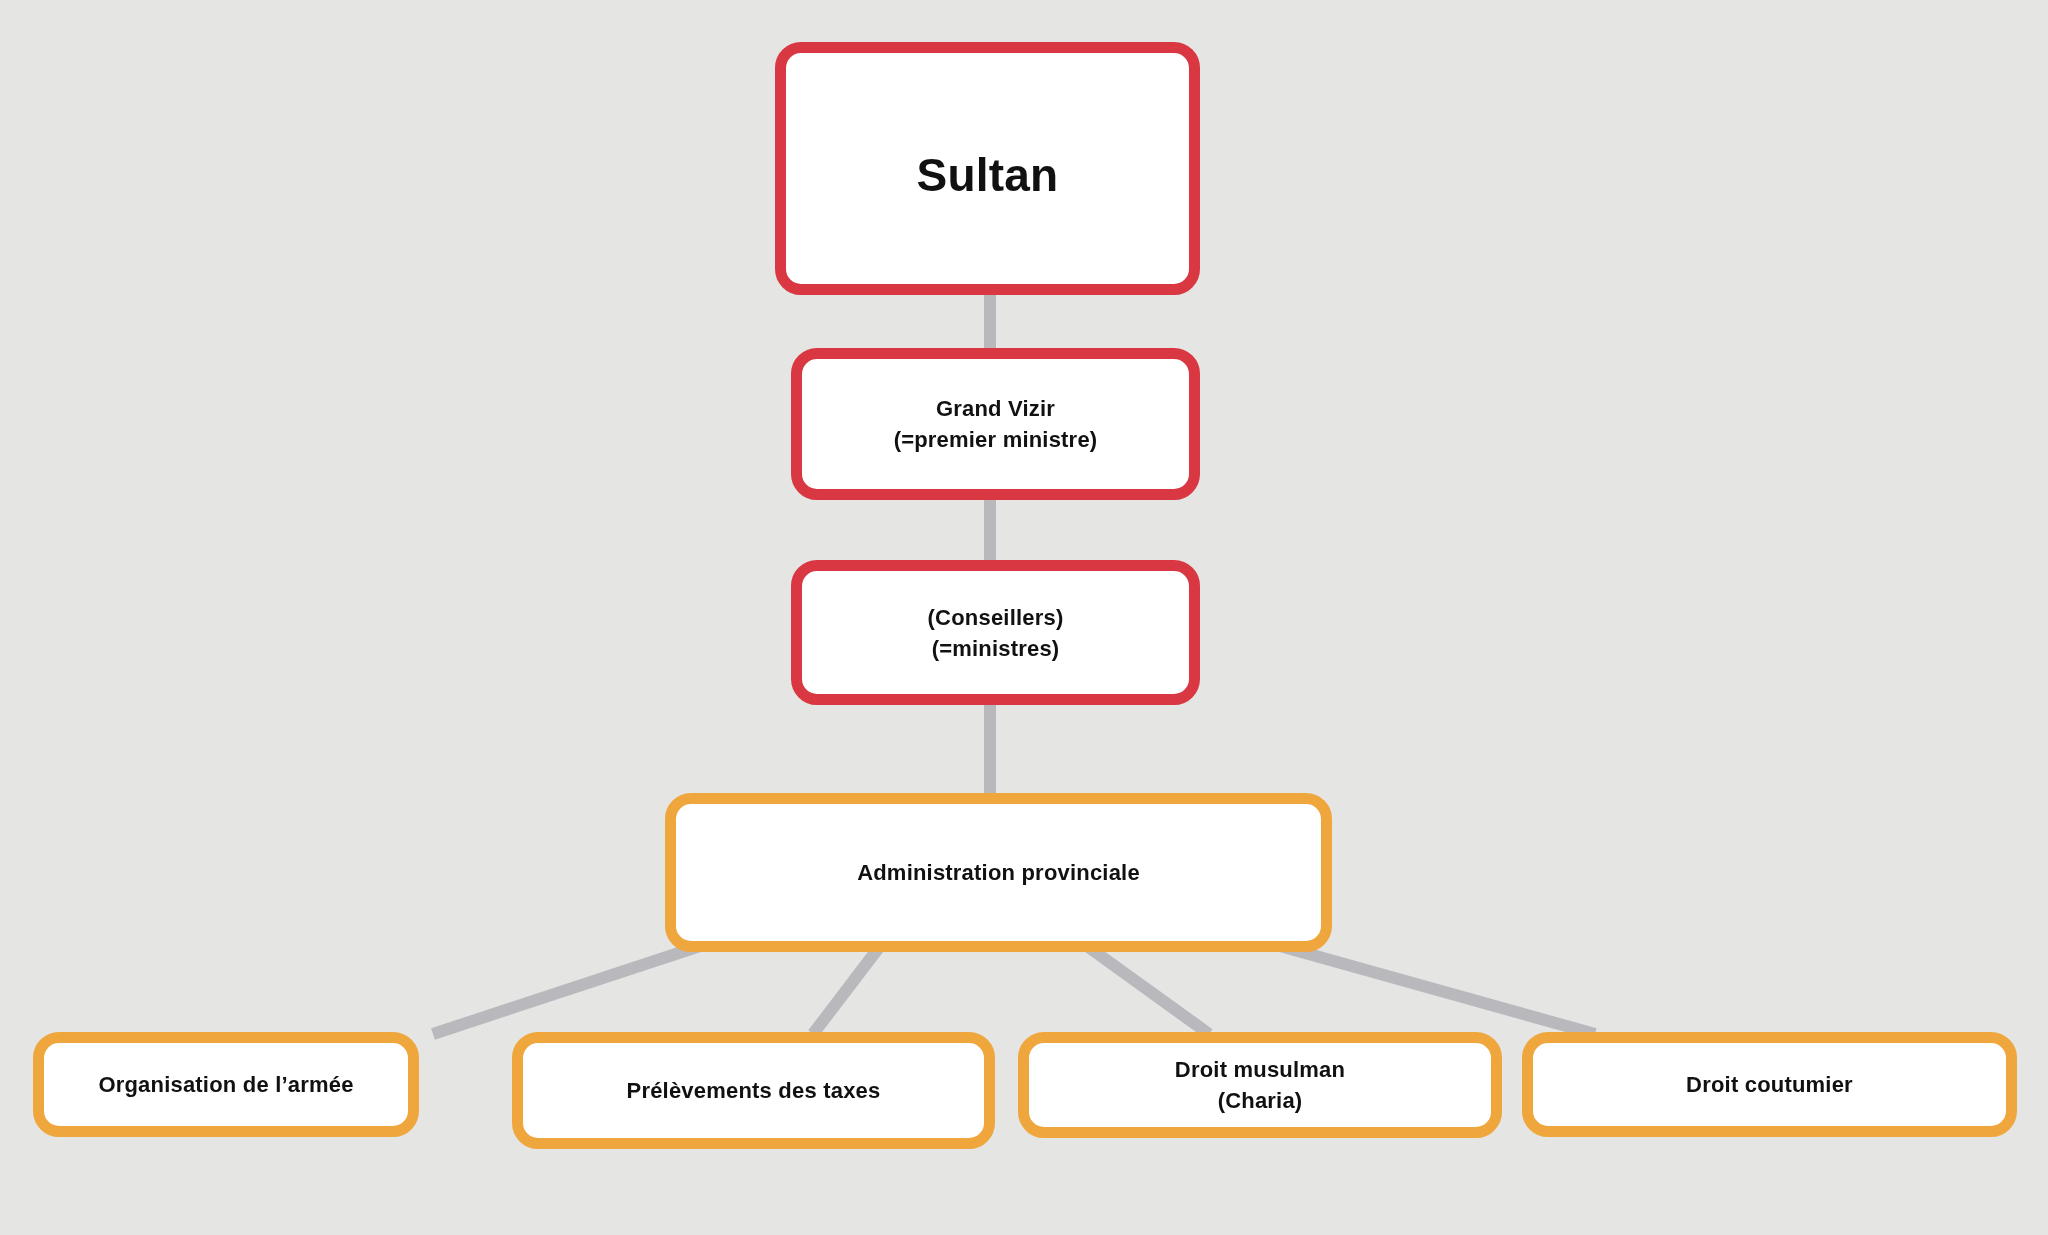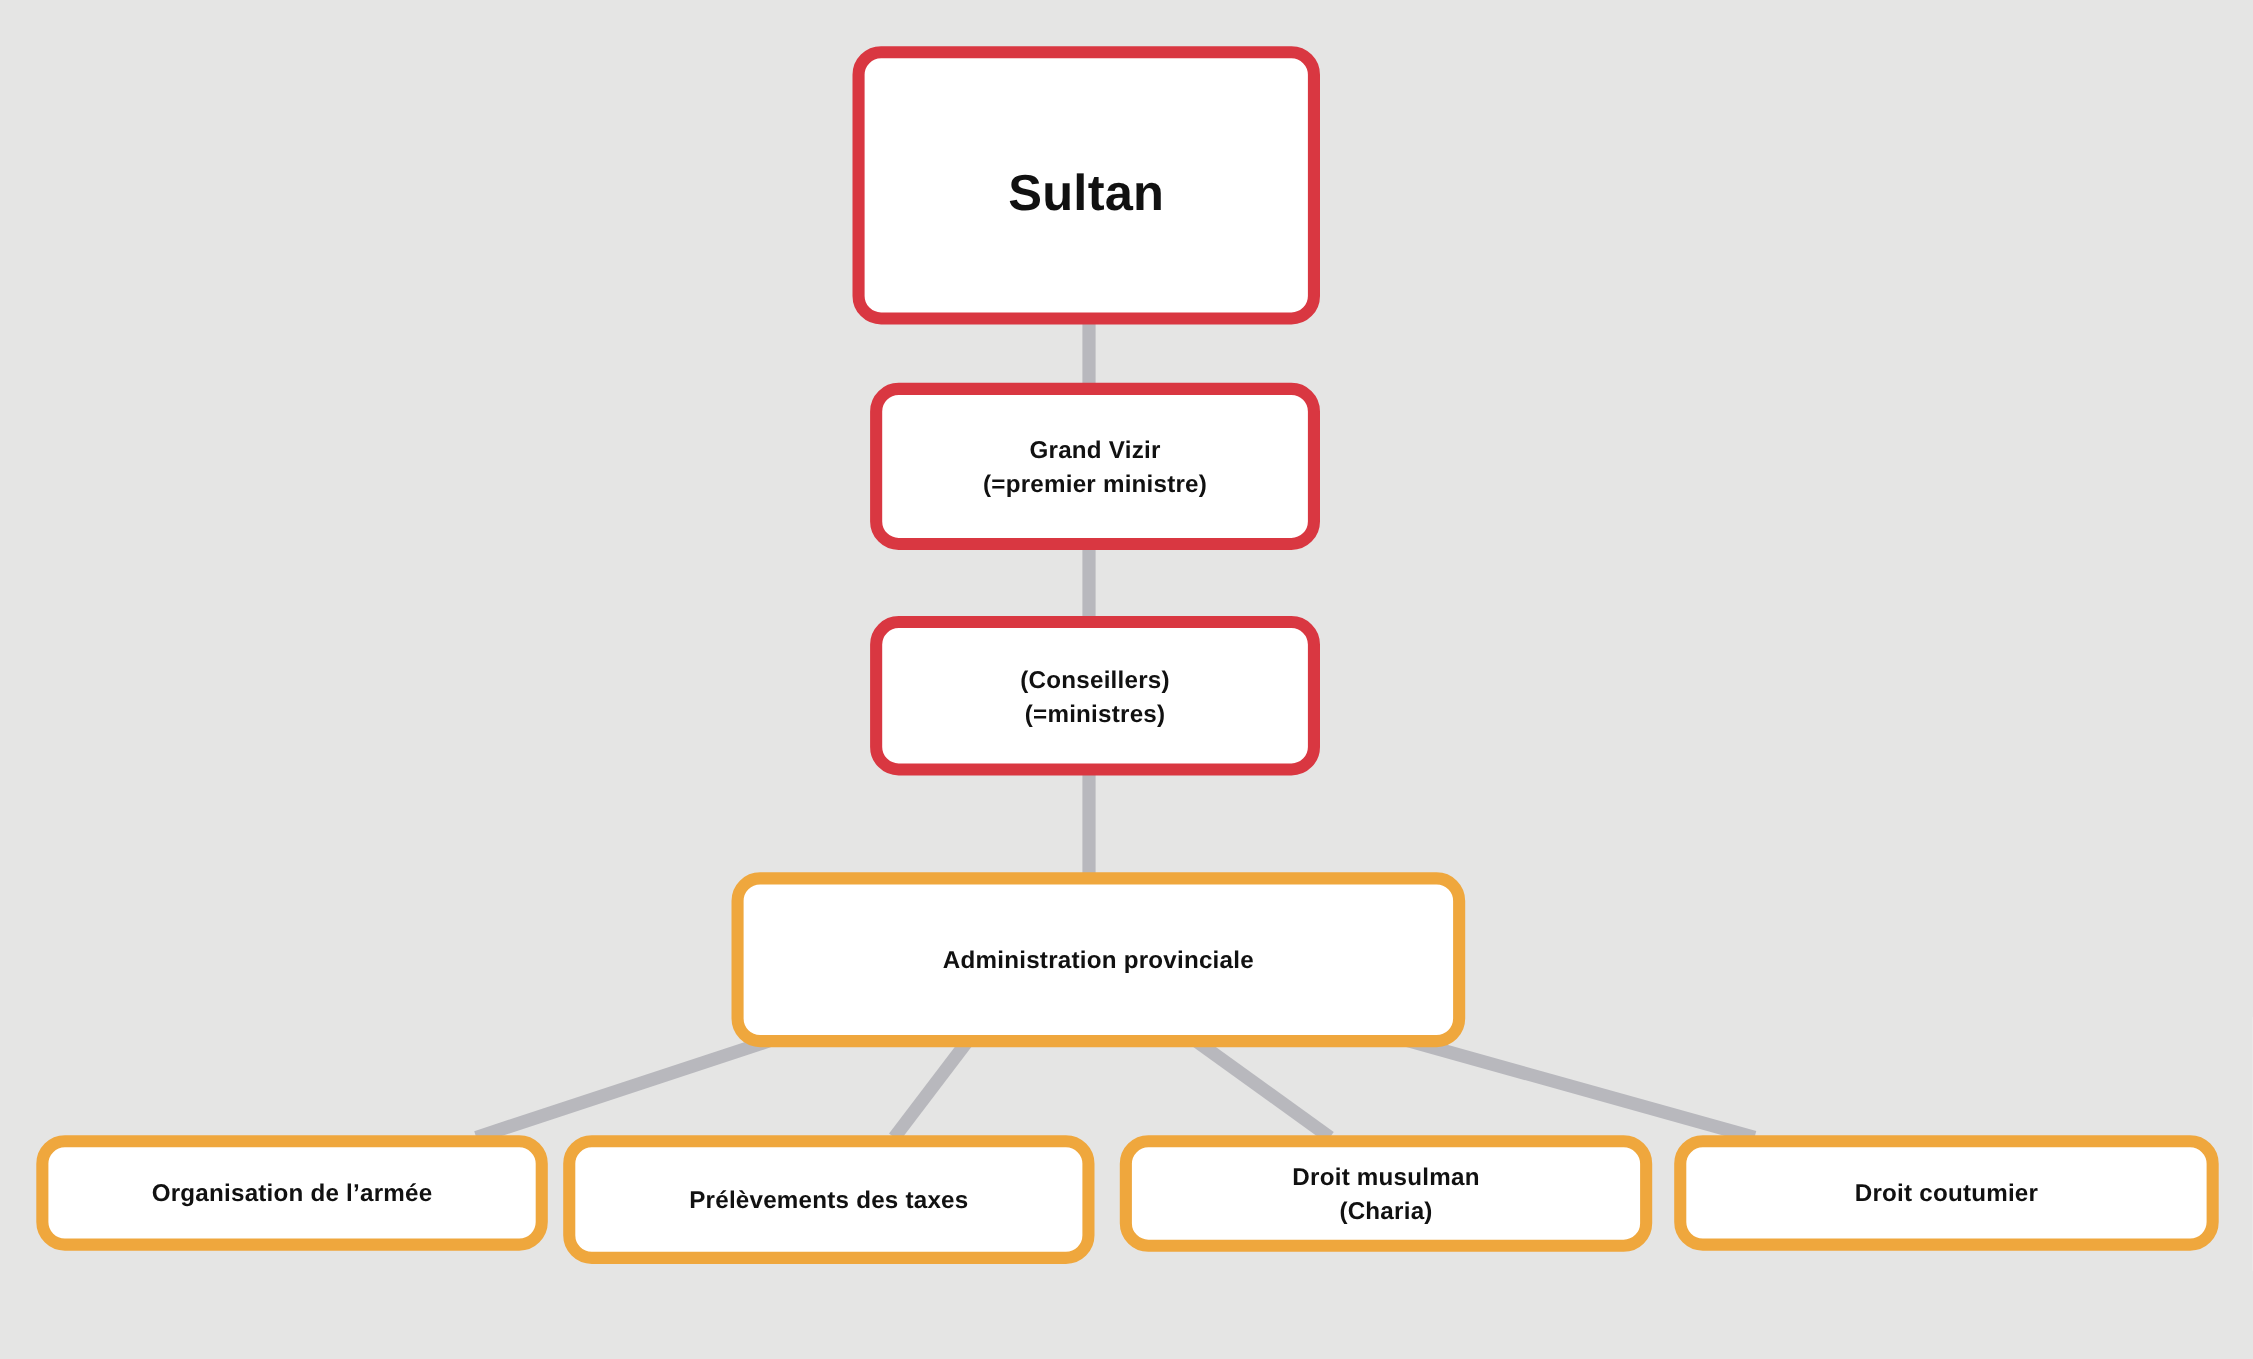--- a/index.html
+++ b/index.html
@@ -52,21 +52,21 @@
   .node.title-node .node-text div {
     font-size: 46px;
     line-height: 52px;
     margin-top: 12px;
   }
   
   #node-sultan          { left: 775px;  top: 42px;   width: 425px; height: 253px; }
   #node-grand-vizir     { left: 791px;  top: 348px;  width: 409px; height: 152px; }
   #node-diwan           { left: 791px;  top: 560px;  width: 409px; height: 145px; }
   #node-administration  { left: 665px;  top: 793px;  width: 667px; height: 159px; }
-  #node-armee           { left: 33px;   top: 1032px; width: 465px; height: 105px; }
+  #node-armee           { left: 33px;   top: 1032px; width: 386px; height: 105px; }
   #node-taxes           { left: 512px;  top: 1032px; width: 483px; height: 117px; }
   #node-droit-musulman  { left: 1018px; top: 1032px; width: 484px; height: 106px; }
   #node-droit-coutumier { left: 1522px; top: 1032px; width: 495px; height: 105px; }
 </style>
 </head>
 <body>
 
 <div class="canvas">
 
   <svg class="connectors" viewBox="0 0 2048 1235" xmlns="http://www.w3.org/2000/svg">

